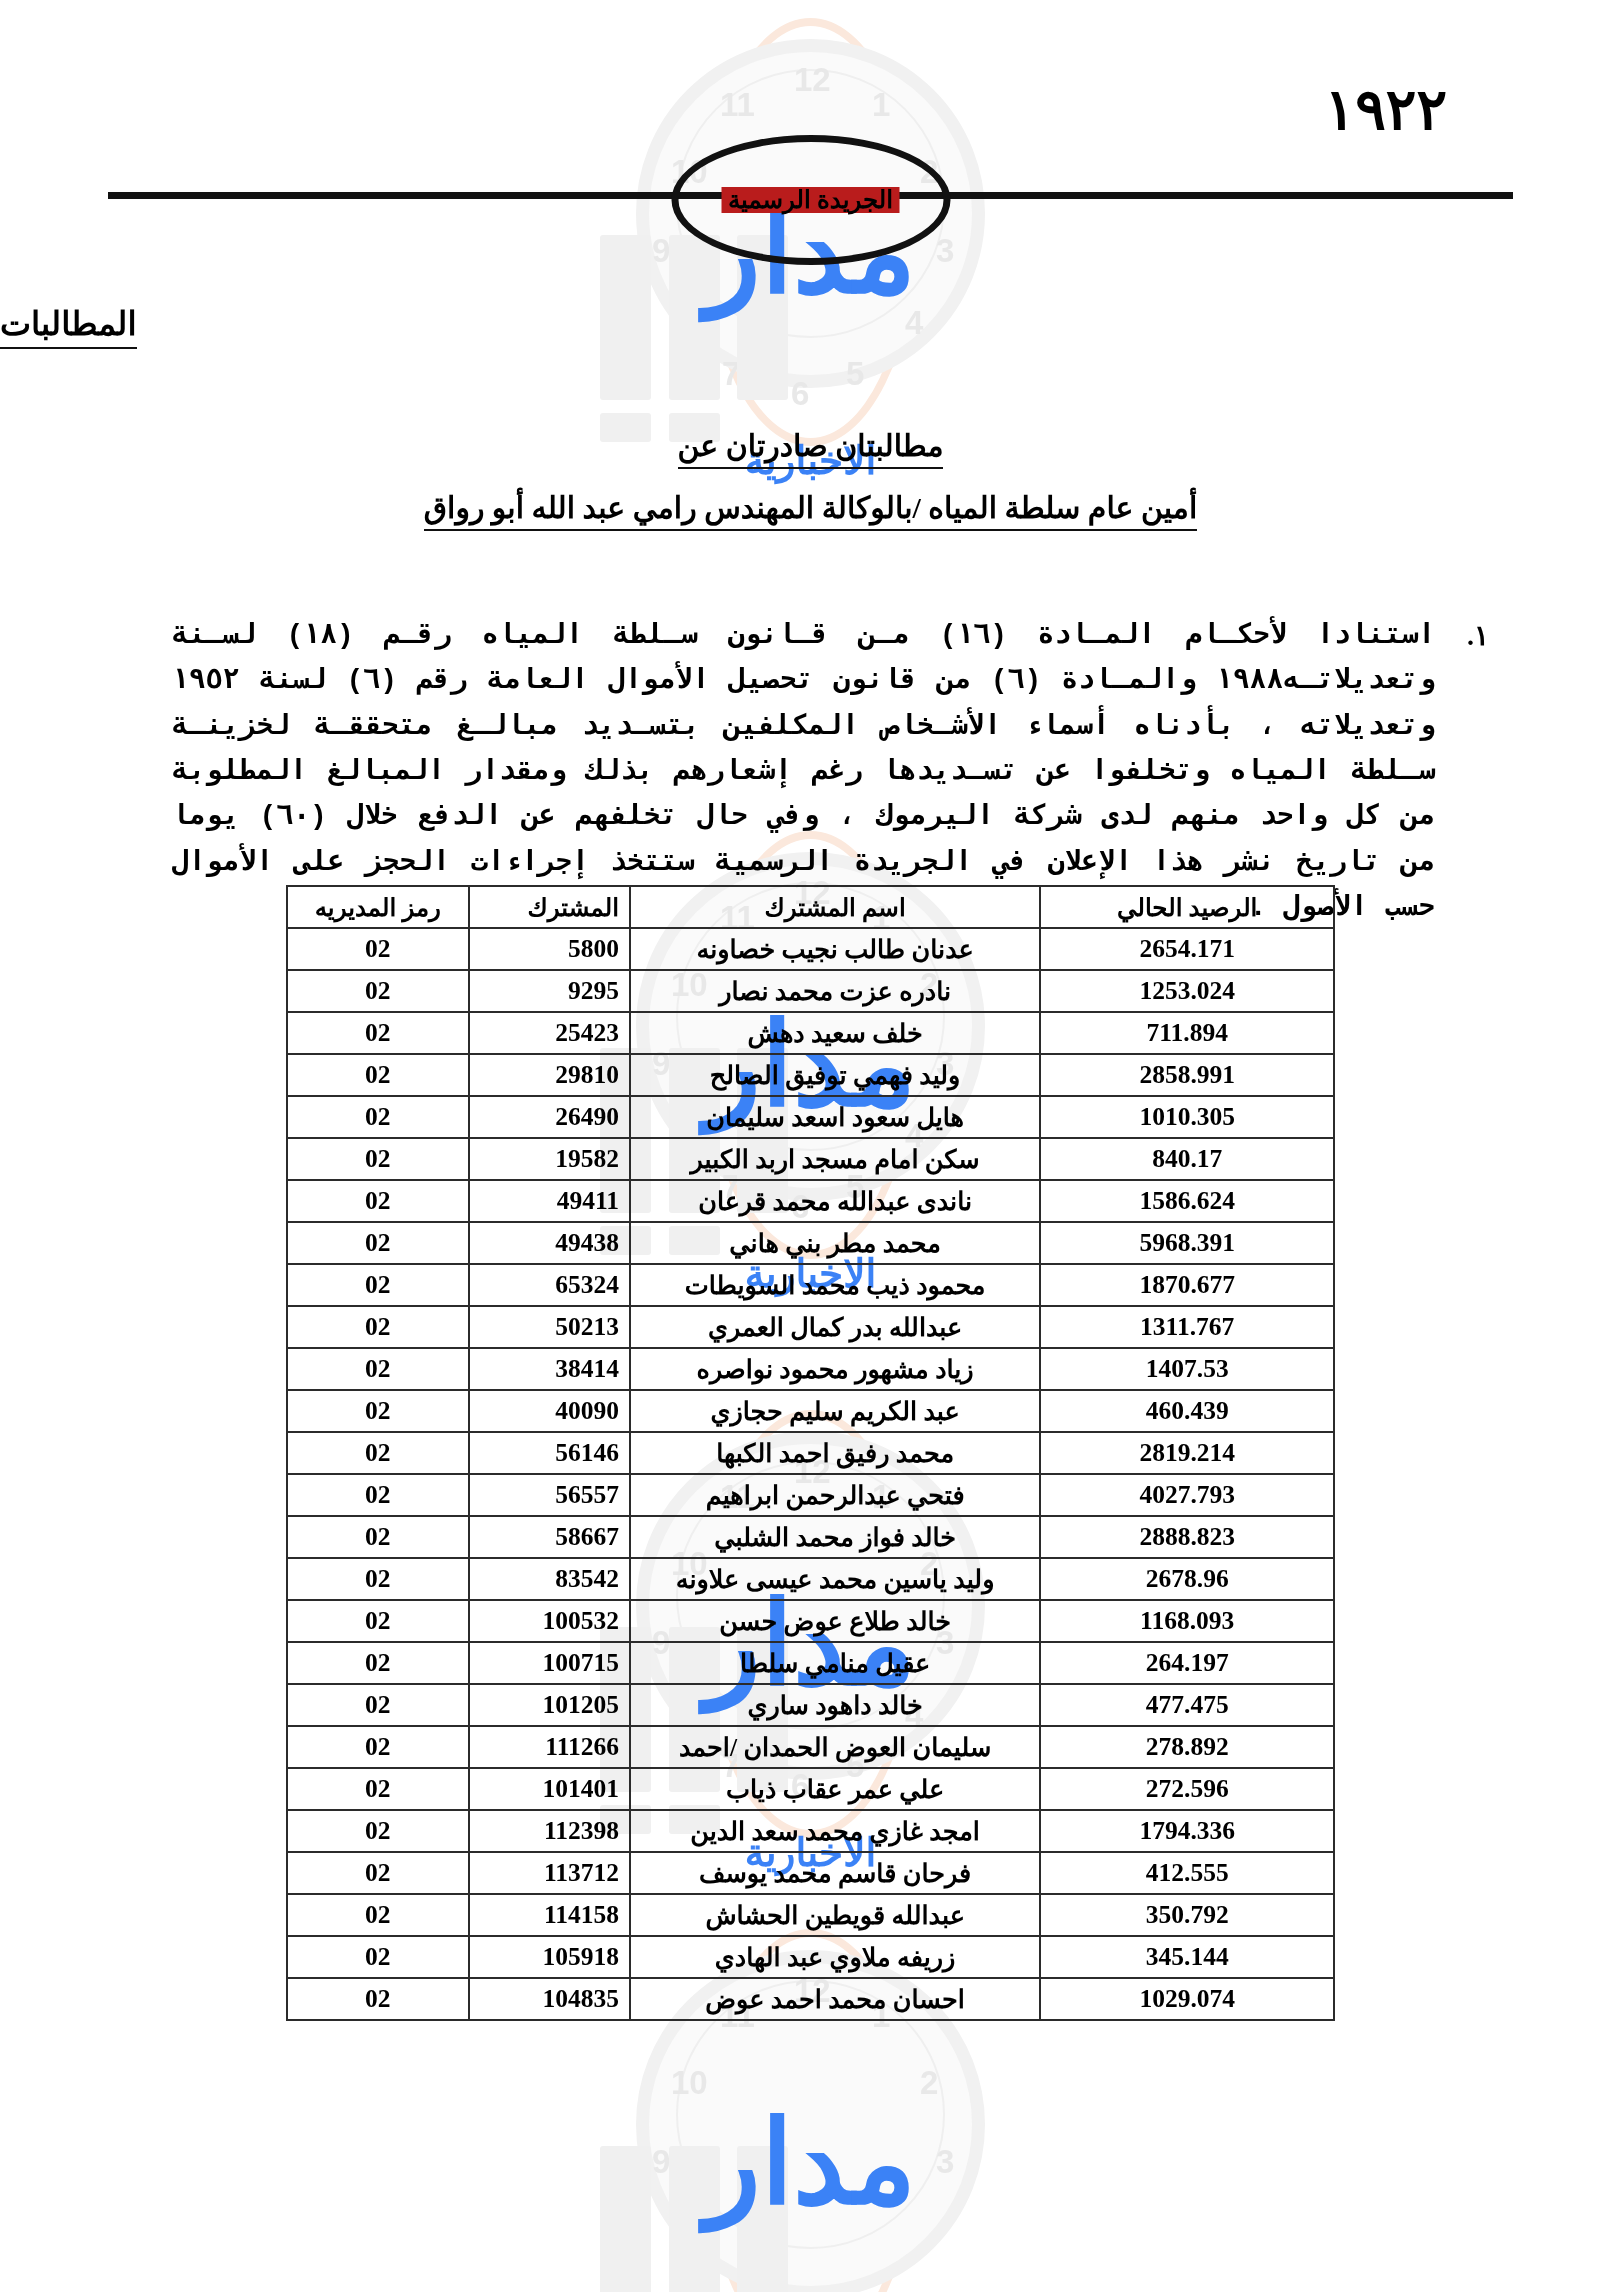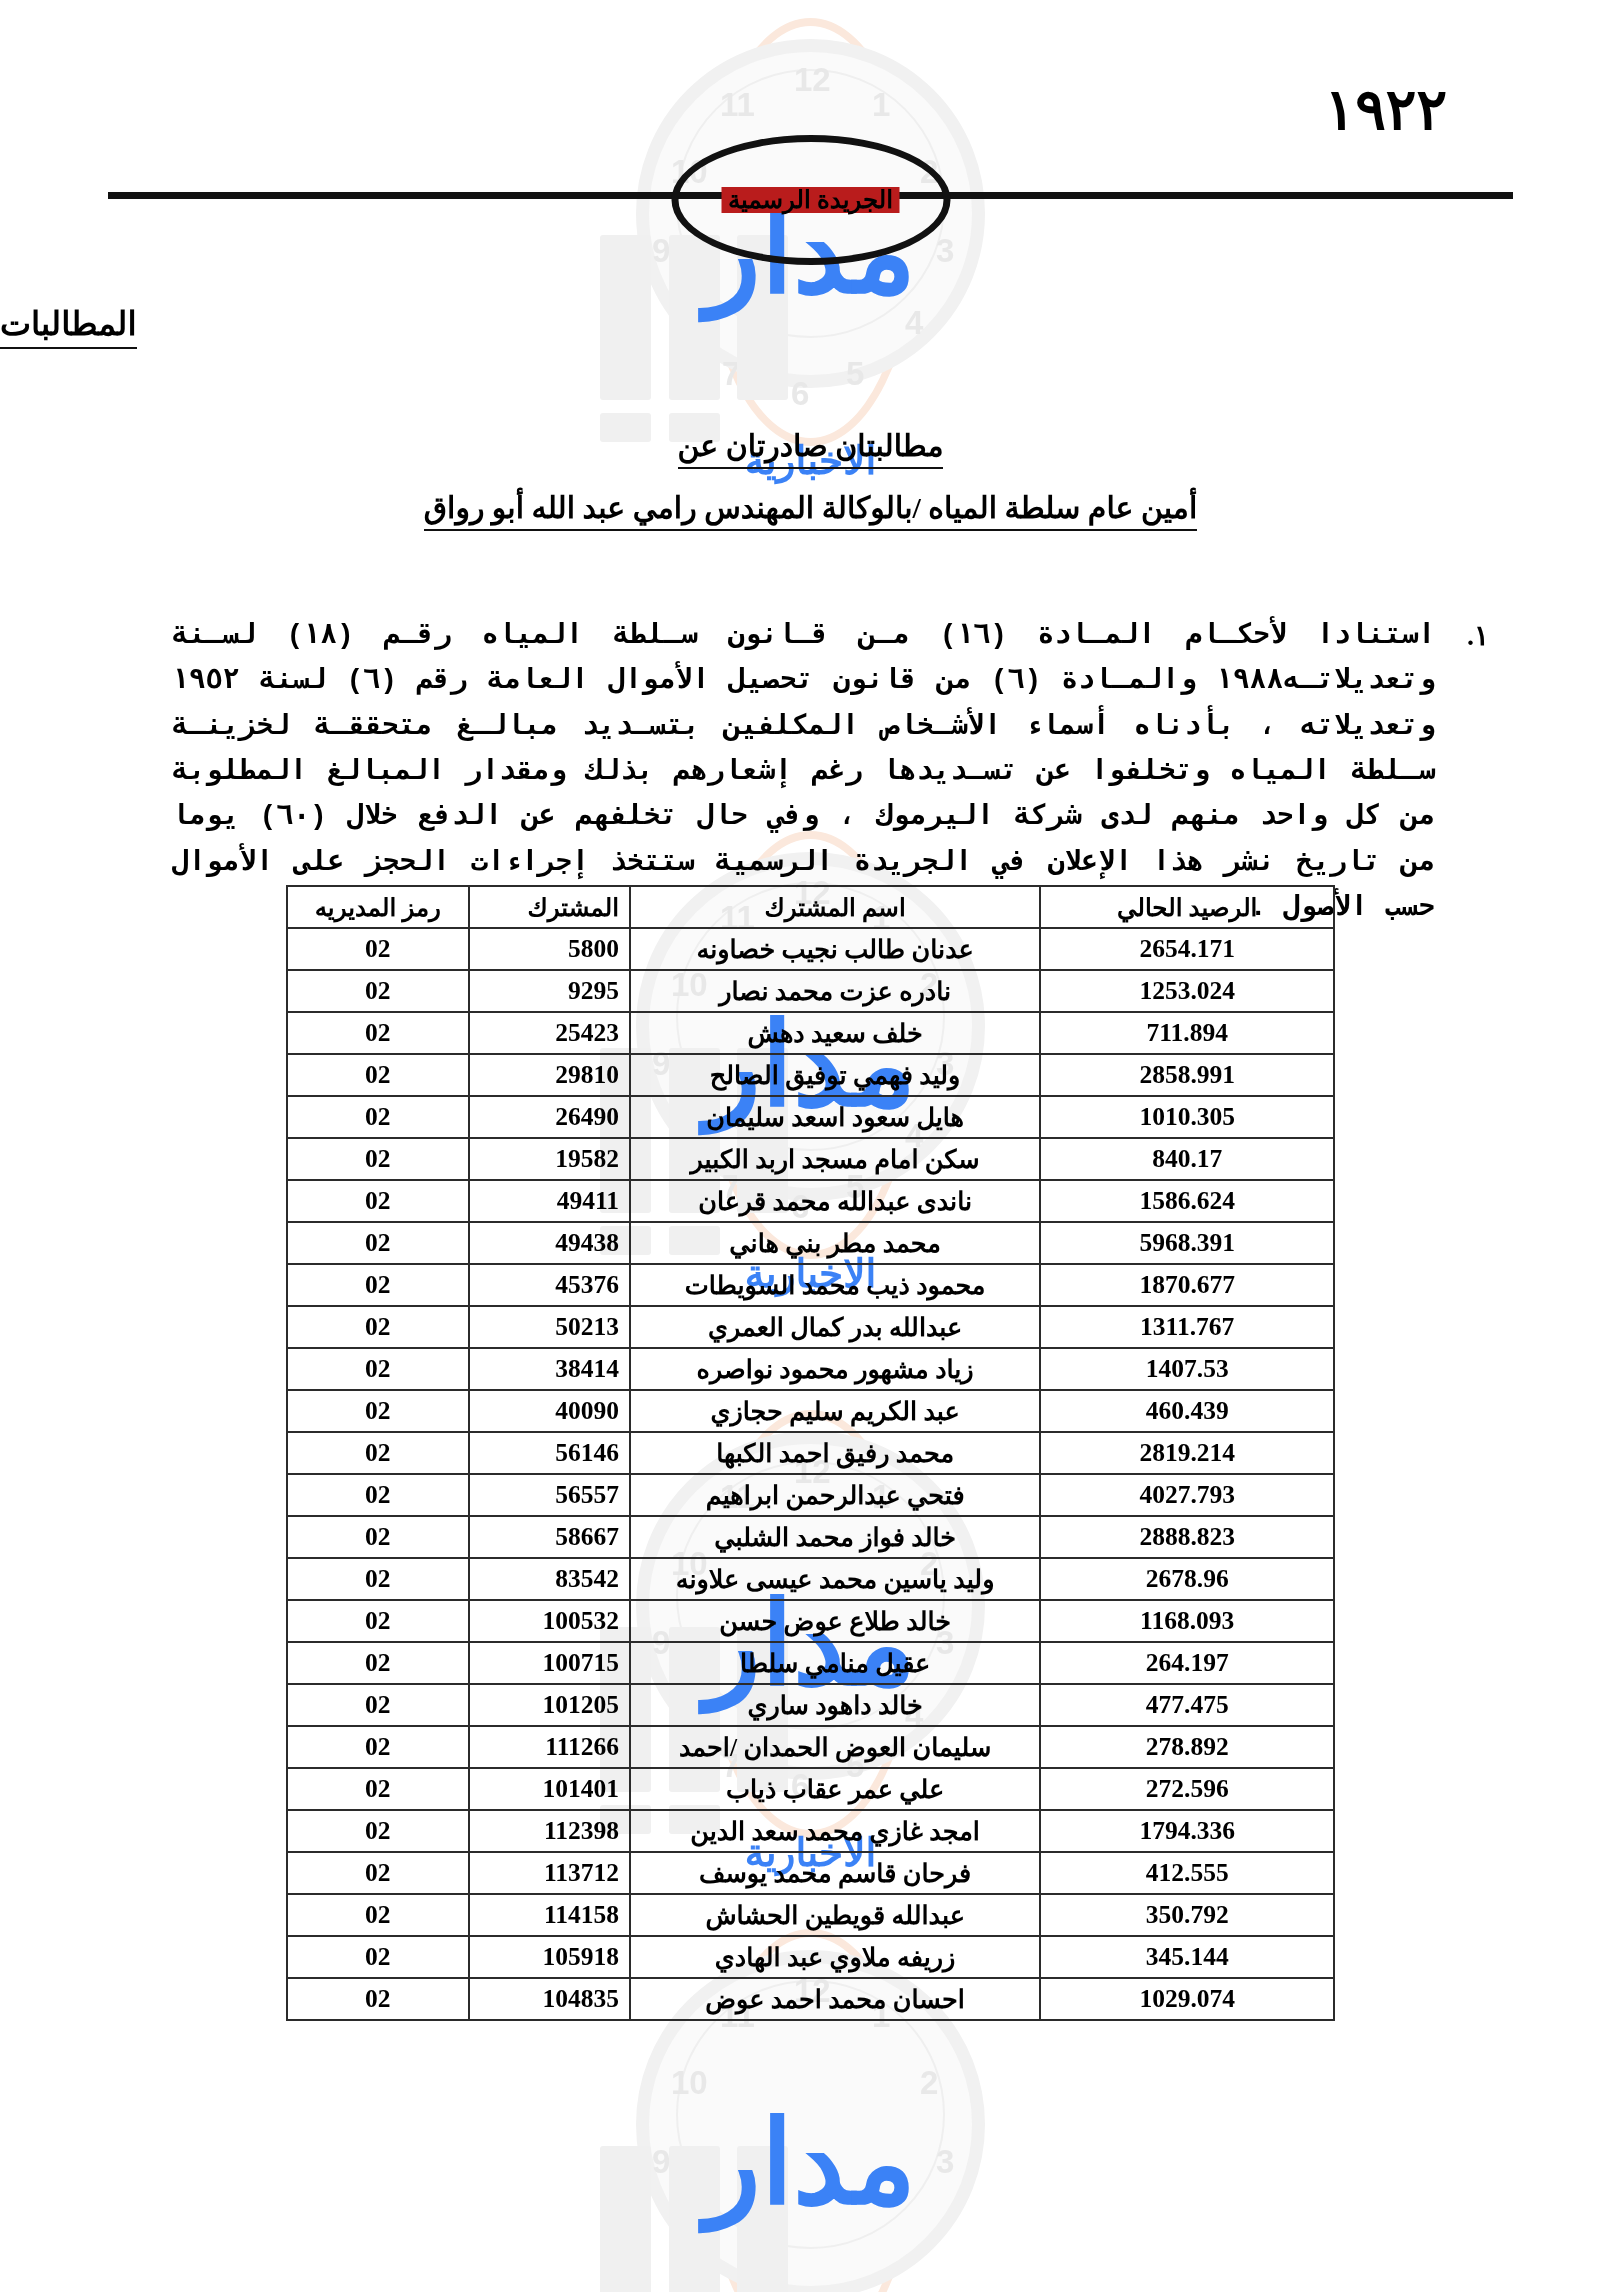--- a/index.html
+++ b/index.html
@@ -418,21 +418,21 @@
           </tr>
           <tr>
             <td class="col-bal num-cell">5968.391</td>
             <td class="col-name">محمد مطر بني هاني</td>
             <td class="col-sub num-cell">49438</td>
             <td class="col-dir num-cell">02</td>
           </tr>
           <tr>
             <td class="col-bal num-cell">1870.677</td>
             <td class="col-name">محمود ذيب محمد السويطات</td>
-            <td class="col-sub num-cell">45376</td>
+            <td class="col-sub num-cell">65324</td>
             <td class="col-dir num-cell">02</td>
           </tr>
           <tr>
             <td class="col-bal num-cell">1311.767</td>
             <td class="col-name">عبدالله بدر كمال العمري</td>
             <td class="col-sub num-cell">50213</td>
             <td class="col-dir num-cell">02</td>
           </tr>
           <tr>
             <td class="col-bal num-cell">1407.53</td>

